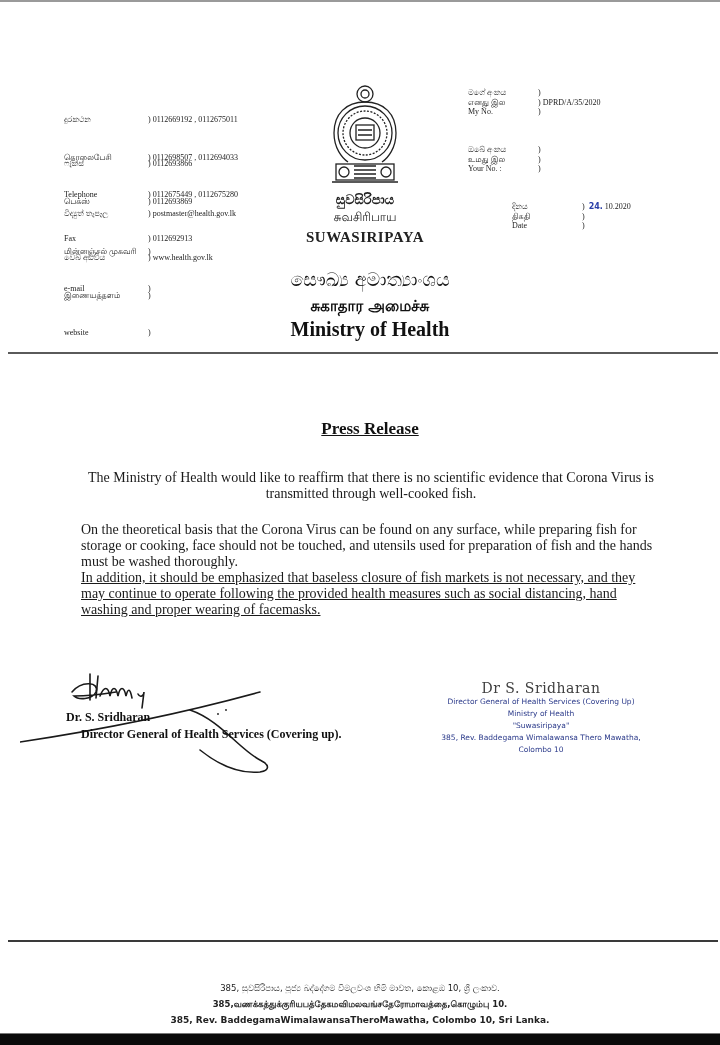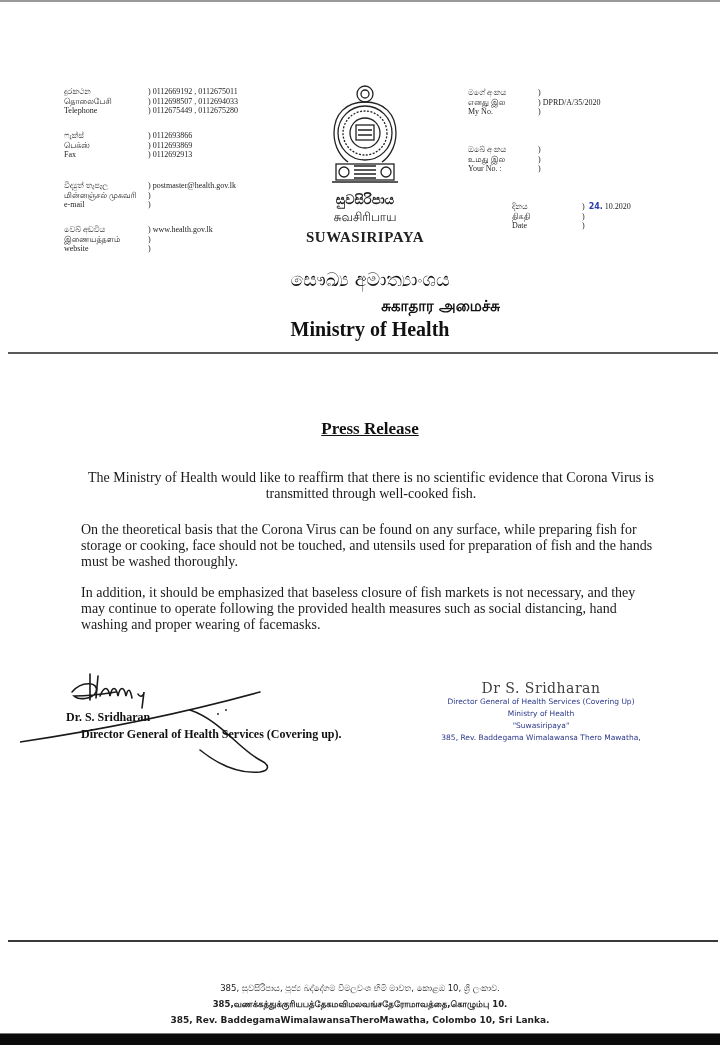--- a/index.html
+++ b/index.html
@@ -5,46 +5,46 @@
   html, body { margin: 0; padding: 0; }
   body {
     width: 720px; height: 1045px; position: relative; overflow: hidden;
     background: #ffffff; color: #1a1a1a;
     font-family: "Liberation Serif", serif;
   }
   .top-edge { position: absolute; left: 0; top: 0; width: 720px; height: 2px; background: #9a9a9a; }
   .bottom-bar { position: absolute; left: 0; top: 1033px; width: 720px; height: 12px; background: #0a0a0a; border-top: 1px solid #777; }
   .small { font-size: 8px; line-height: 9.5px; color: #222; }
   .contact-group { position: absolute; left: 64px; }
-  .contact-row { display: flex; }
+  .contact-row { display: flex; margin-top: 28px; }
   .contact-row .lbl { width: 84px; white-space: nowrap; }
   .contact-row .val { white-space: nowrap; }
   .ref-group { position: absolute; left: 468px; }
   .ref-row { display: flex; }
   .ref-row .lbl { width: 70px; white-space: nowrap; }
   .ref-row .val { white-space: nowrap; }
   .handwritten { color: #2a3fa8; font-weight: bold; font-family: "DejaVu Sans", sans-serif; font-size: 8px; }
 
   .emblem { position: absolute; left: 326px; top: 78px; width: 78px; height: 110px; }
   .suwa-si { position: absolute; left: 290px; top: 192px; width: 150px; text-align: center; font-family: "DejaVu Sans", sans-serif; font-size: 13px; font-weight: bold; color:#222;}
   .suwa-ta { position: absolute; left: 290px; top: 210px; width: 150px; text-align: center; font-family: "DejaVu Sans", sans-serif; font-size: 12px; color:#222;}
   .suwa-en { position: absolute; left: 290px; top: 229px; width: 150px; text-align: center; font-size: 15px; font-weight: bold; letter-spacing: 0.5px; color:#222;}
 
   .min-si { position: absolute; left: 240px; top: 268px; width: 260px; text-align: center; font-family: "DejaVu Sans", sans-serif; font-size: 19px; color:#111; }
-  .min-ta { position: absolute; left: 240px; top: 297px; width: 260px; text-align: right; font-family: "DejaVu Sans", sans-serif; font-size: 15px; font-weight: bold; color:#111; }
+  .min-ta { position: absolute; left: 240px; top: 297px; width: 260px; text-align: center; font-family: "DejaVu Sans", sans-serif; font-size: 15px; font-weight: bold; color:#111; }
   .min-en { position: absolute; left: 240px; top: 318px; width: 260px; text-align: center; font-size: 20px; font-weight: bold; color:#111; }
 
   .rule-top { position: absolute; left: 8px; top: 352px; width: 710px; height: 2px; background: #5a5a5a; }
   .rule-foot { position: absolute; left: 8px; top: 940px; width: 710px; height: 2px; background: #3a3a3a; }
 
   .press-title { position: absolute; left: 0; width: 740px; top: 419px; text-align: center; font-size: 17px; font-weight: bold; text-decoration: underline; color: #111; }
   .body-text { position: absolute; left: 81px; width: 580px; font-size: 14px; line-height: 16px; color: #1a1a1a; }
   .p1 { top: 470px; text-align: center; }
   .p2 { top: 522px; }
-  .p3 { top: 585px; }
+  .p3 { top: 570px; text-decoration: underline; }
 
   .sig-svg { position: absolute; left: 20px; top: 670px; width: 340px; height: 110px; }
   .sig-name { position: absolute; left: 66px; top: 710px; font-size: 12px; font-weight: bold; color:#111; }
   .sig-title { position: absolute; left: 81px; top: 727px; font-size: 12px; font-weight: bold; color:#111; }
 
   .stamp { position: absolute; left: 400px; top: 680px; width: 282px; text-align: center; color: #2b3a8a; font-family: "DejaVu Sans", sans-serif; }
   .stamp .name { font-family: "DejaVu Serif", serif; font-weight: normal; font-size: 14px; color: #404040; letter-spacing: 0.5px; }
   .stamp .line { font-size: 7.5px; line-height: 12px; }
 
   .footer { position: absolute; left: 150px; top: 947px; width: 420px; text-align: center; font-family: "DejaVu Sans", sans-serif; color: #222; margin-top: 33px; }
@@ -204,20 +204,21 @@
 </svg>
 <div class="sig-name">Dr. S. Sridharan</div>
 <div class="sig-title">Director General of Health Services (Covering up).</div>
 
 <div class="stamp">
   <div class="name">Dr S. Sridharan</div>
   <div class="line">Director General of Health Services (Covering Up)</div>
   <div class="line">Ministry of Health</div>
   <div class="line">"Suwasiripaya"</div>
   <div class="line">385, Rev. Baddegama Wimalawansa Thero Mawatha,</div>
+  <div class="line">Colombo 10</div>
 </div>
 
 <div class="rule-foot"></div>
 
 <div class="footer">
   <div class="f1">385, සුවසිරිපාය, පූජ්‍ය බද්දේගම විමලවංශ හිමි මාවත, කොළඹ 10, ශ්‍රී ලංකාව.</div>
   <div class="f2">385,வணக்கத்துக்குரியபத்தேகமவிமலவங்சதேரோமாவத்தை,கொழும்பு 10.</div>
   <div class="f3">385, Rev. BaddegamaWimalawansaTheroMawatha, Colombo 10, Sri Lanka.</div>
 </div>
 

